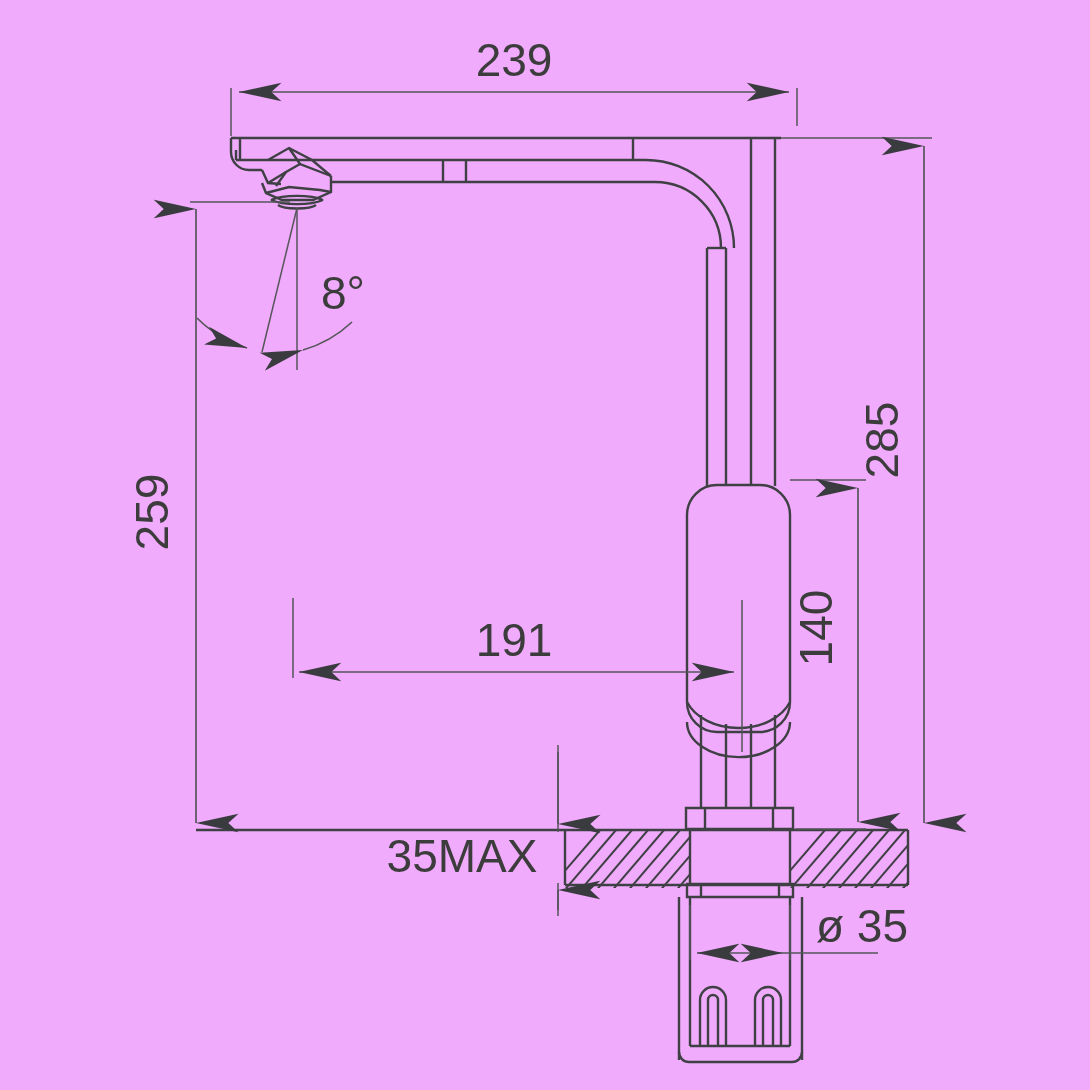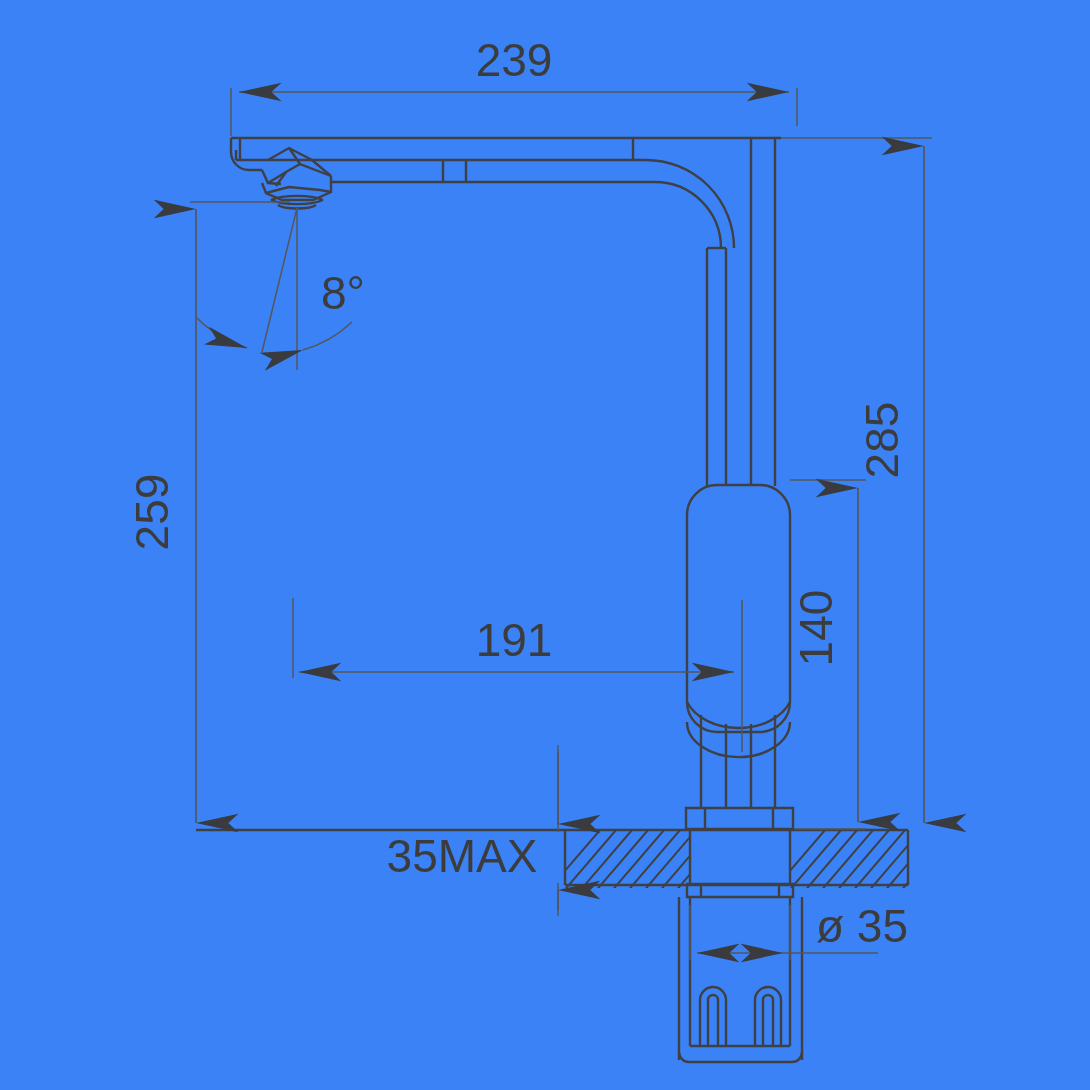--- a/index.html
+++ b/index.html
@@ -8,21 +8,21 @@
     padding: 0;
     background: #ffffff;
   }
   body {
     font-family: "Liberation Sans", sans-serif;
   }
   #stage {
     position: relative;
     width: 1090px;
     height: 1090px;
-    background: #3b82f6;
+    background: #f0abfc;
     overflow: hidden;
   }
   #drawing {
     position: absolute;
     left: 0;
     top: 0;
     width: 1090px;
     height: 1090px;
   }
   .dimtext {

